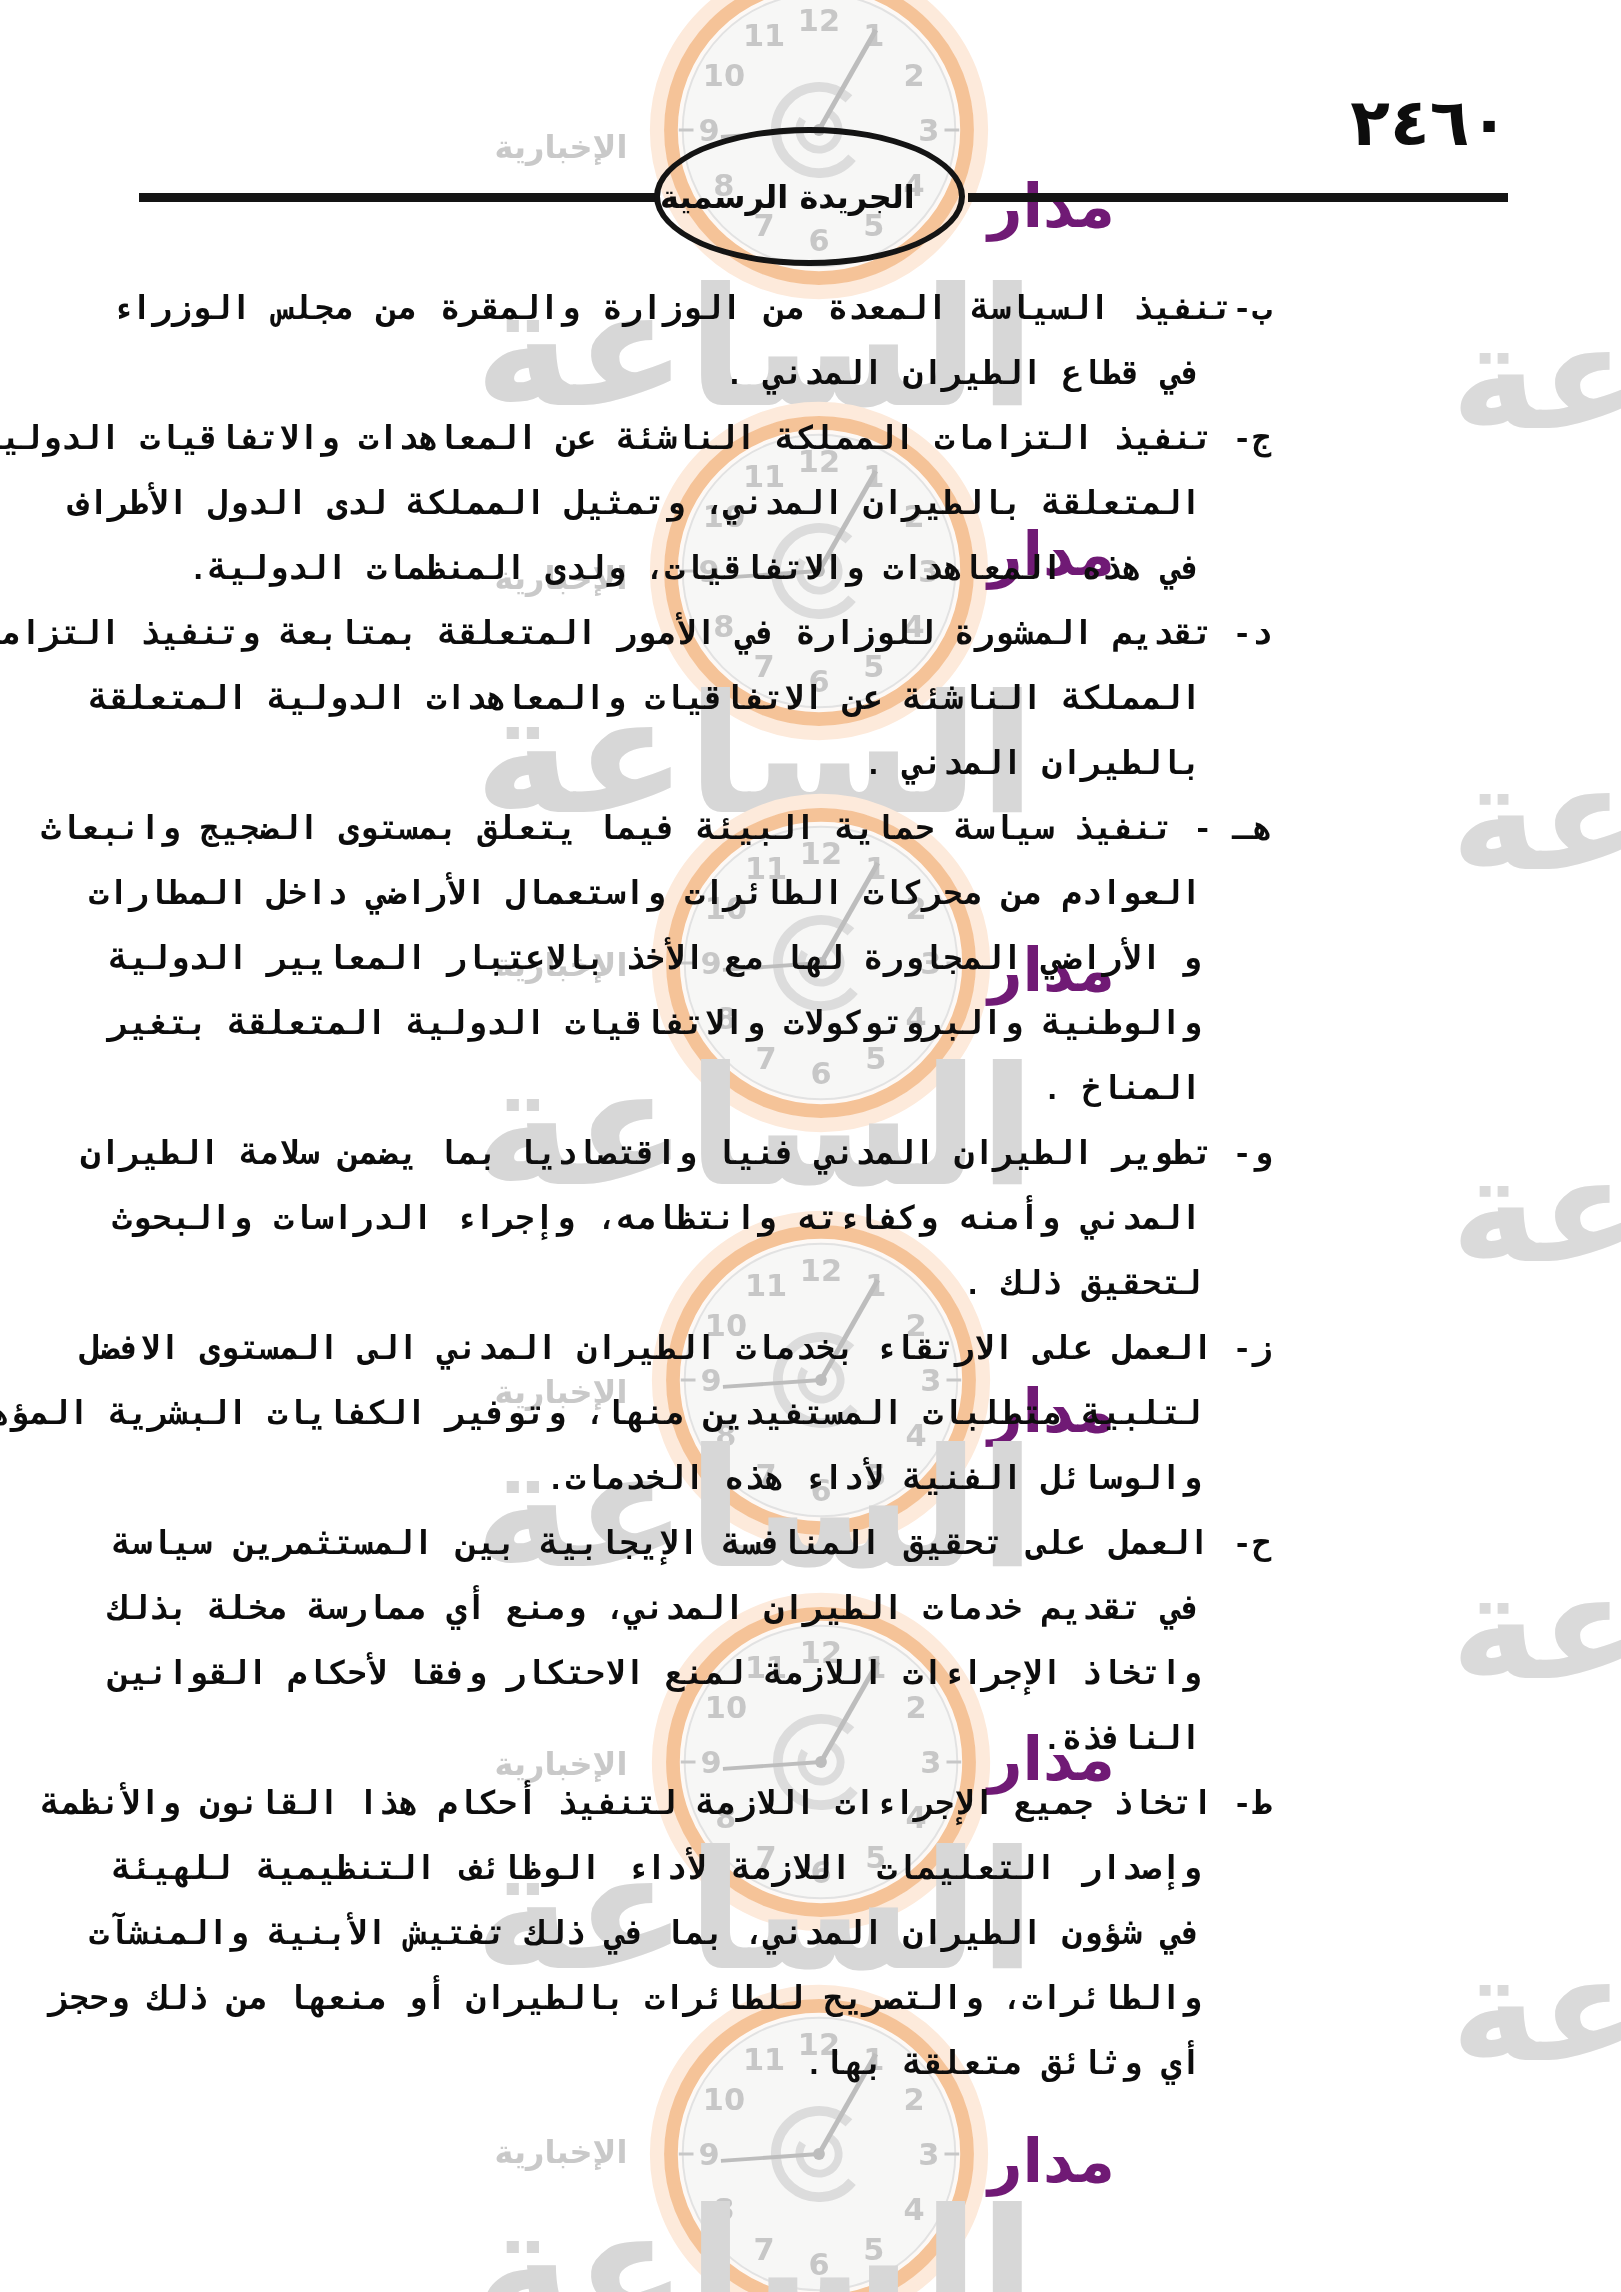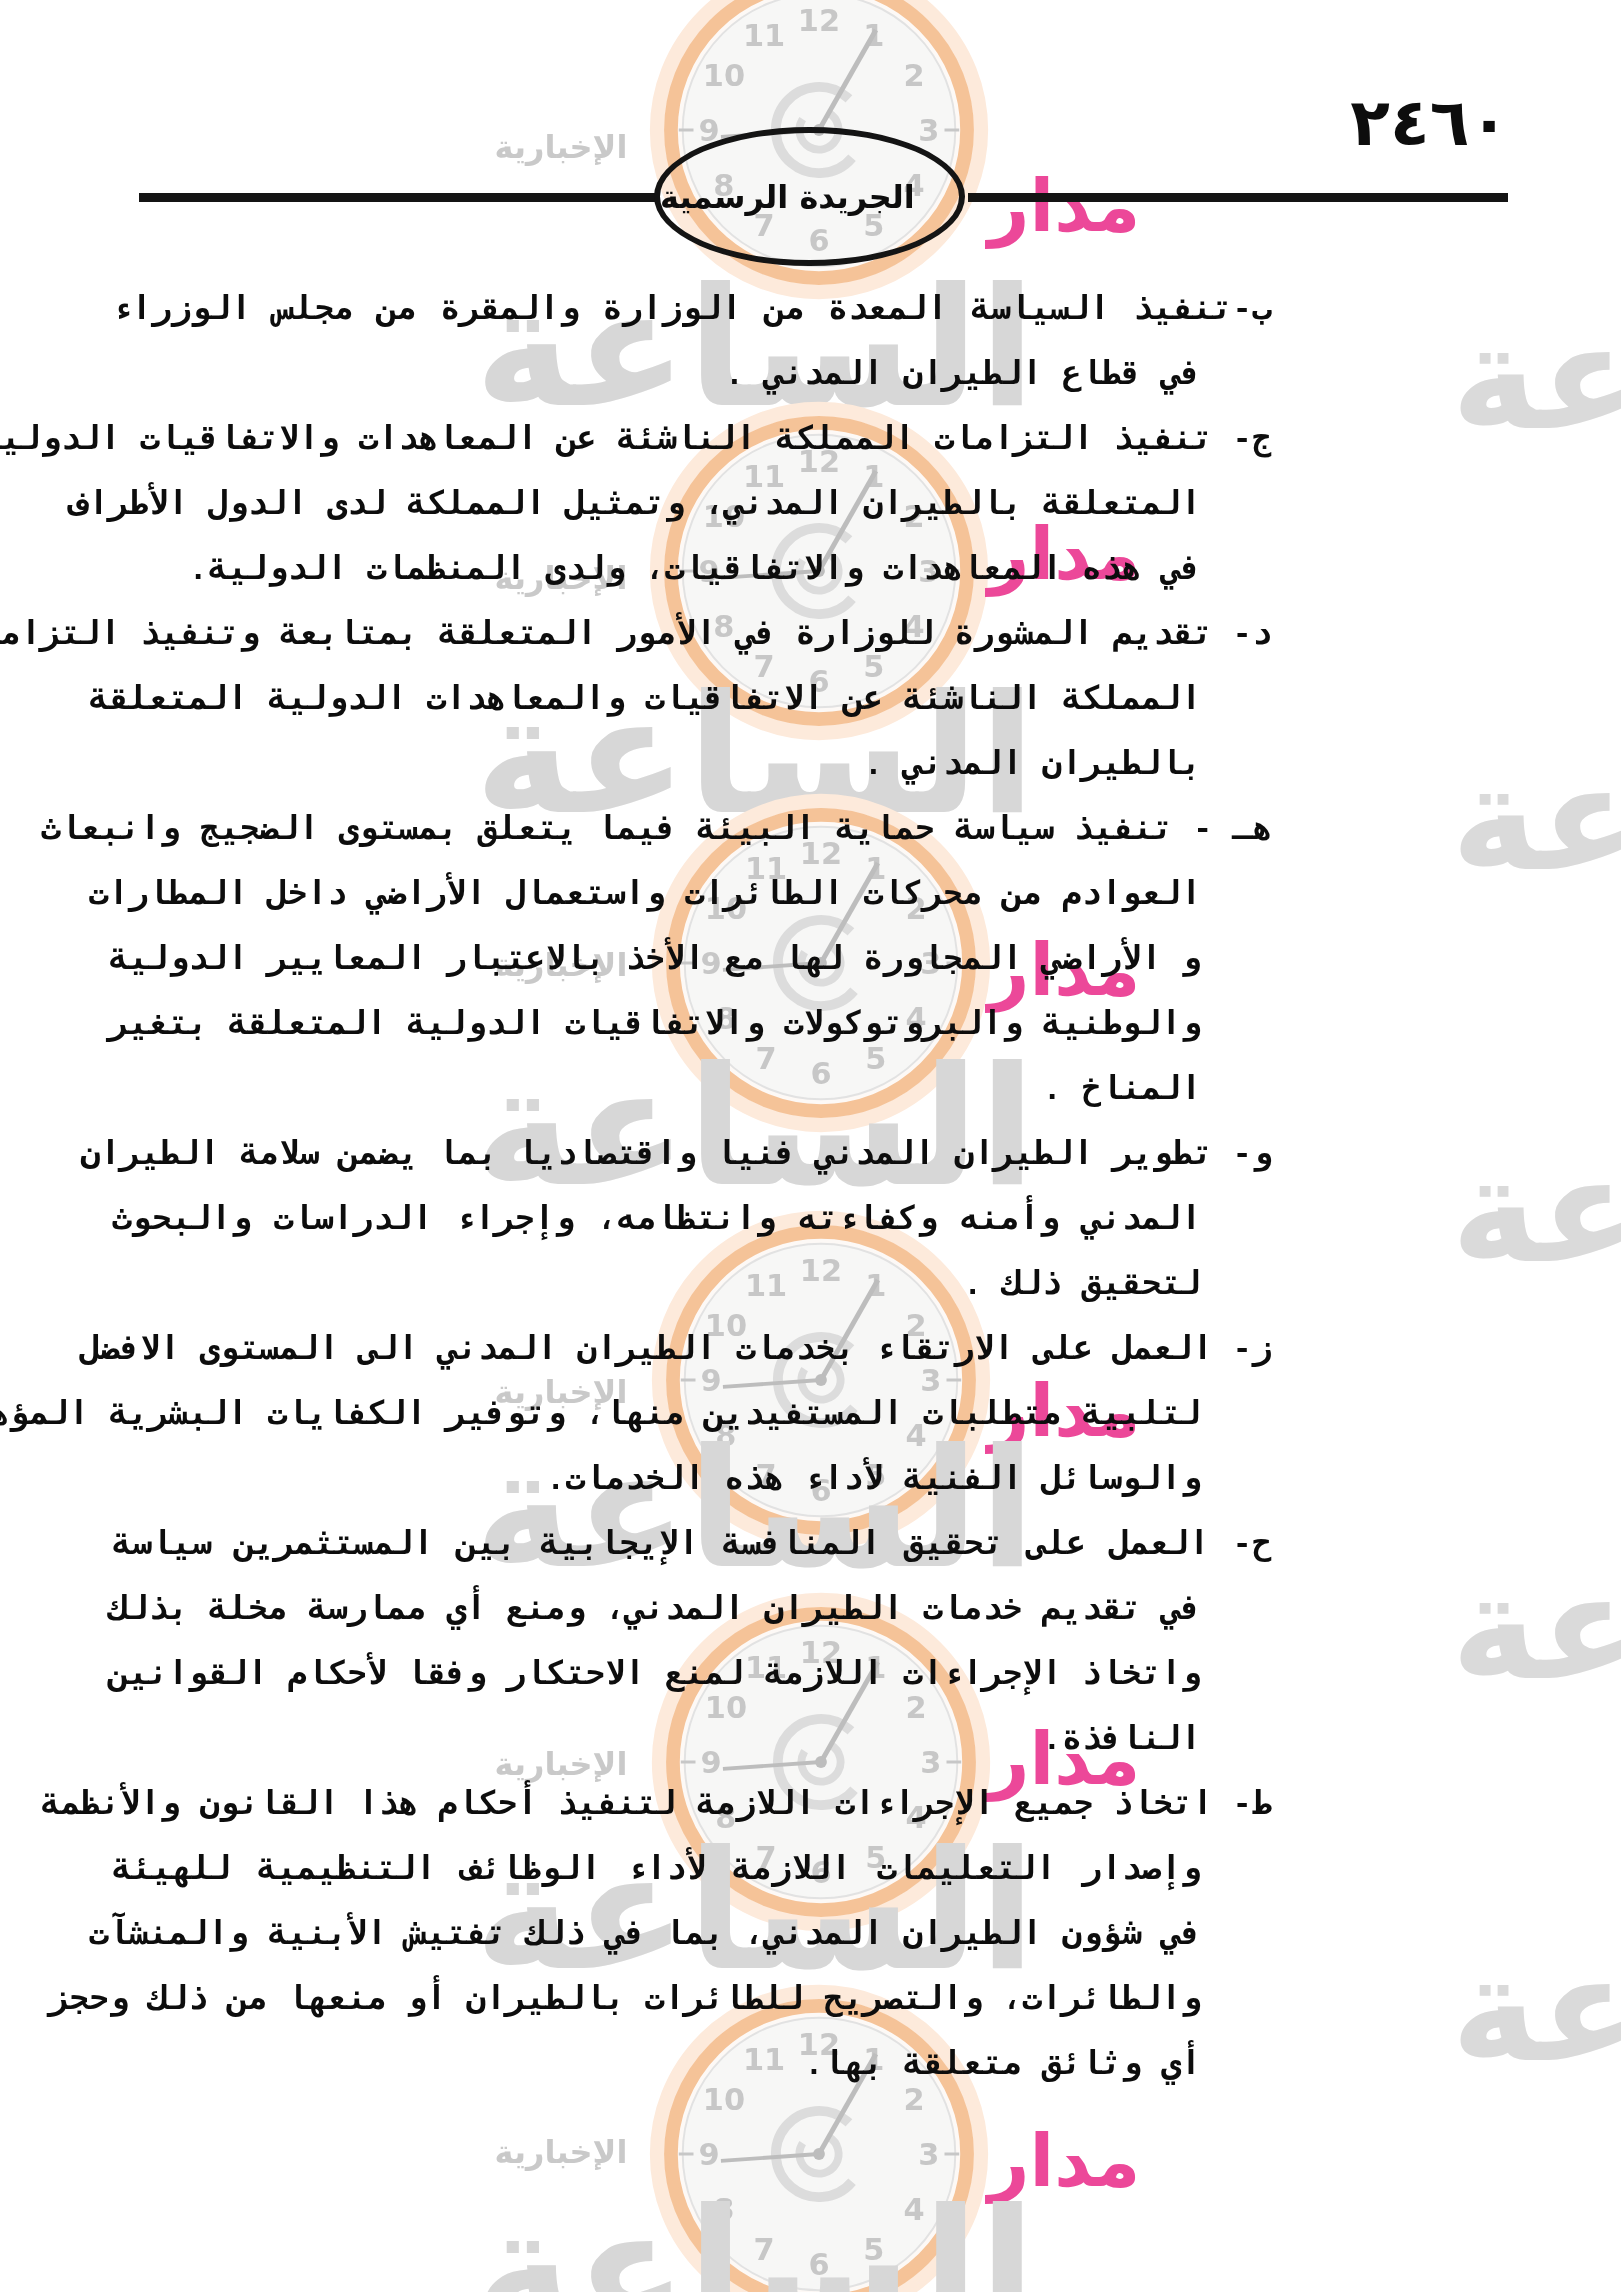--- a/index.html
+++ b/index.html
@@ -13,21 +13,21 @@
     color:#0d0d0d;
   }
   
   .wm-layer{position:absolute;inset:0;pointer-events:none;}
   .wm-clock{position:absolute;transform:translate(-50%,-50%);}
   .wm-text{
     position:absolute;transform:translate(-50%,-50%);
     font-weight:700;direction:rtl;white-space:nowrap;line-height:1;
   }
   .wm-tagline{font-size:32px;color:#c9c9c9;}
-  .wm-brand{font-size:72px;color:#ec4899;transform:translate(0,-50%);}
+  .wm-brand{font-size:60px;color:#701a75;transform:translate(0,-50%);}
   .wm-big{font-size:165px;color:#d7d7d7;letter-spacing:3.9px;}
   .wm-edge{font-size:147px;color:#dadada;transform:translate(0,-50%);}
   
   .page-number{
     position:absolute;top:90px;right:112px;
     font-size:65px;font-weight:700;line-height:1;
     letter-spacing:2px;
   }
   .rule{position:absolute;top:193px;height:8.8px;background:#141414;}
   .rule-left{left:139px;width:516px;}

